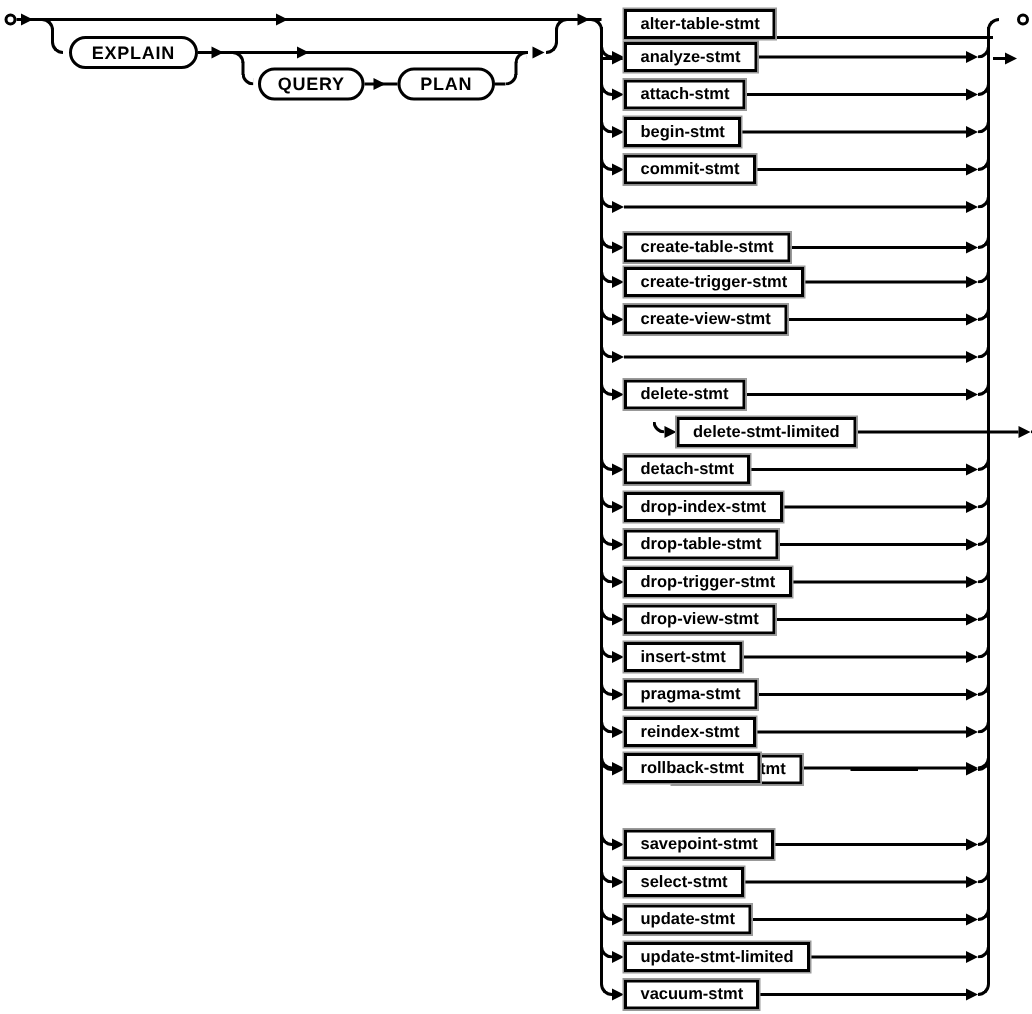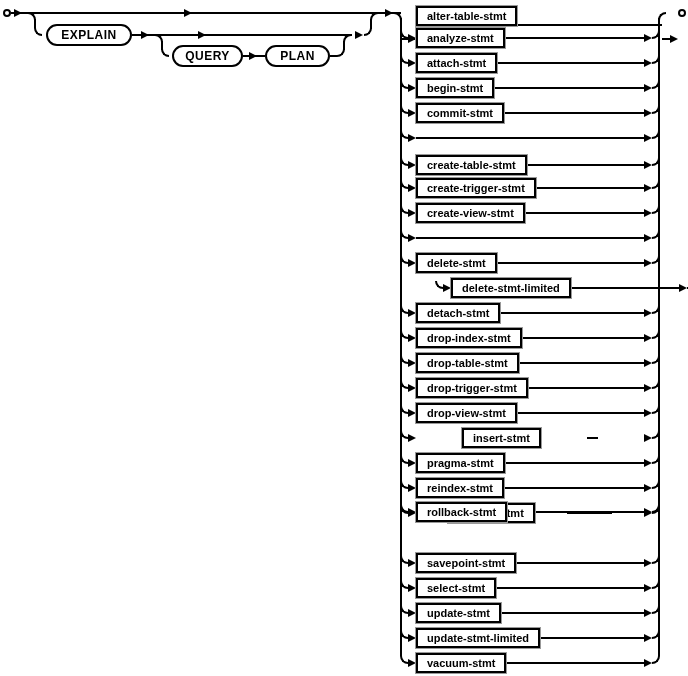--- a/index.html
+++ b/index.html
@@ -377,21 +377,21 @@
       <span>drop-view-stmt</span>
     </div>
     <div class="row-line"></div>
     <div class="conn conn-r">
 
       <i class="arr arr-mid"></i>
       <i class="arc arc-br"></i>
 
     </div>
   </div>
-      <div class="row" style="top: 425px; gap: 46px;">
+      <div class="row" style="top: 425px;">
     <div class="conn conn-l">
 
       <i class="arc arc-bl"></i>
       <i class="arr"></i>
     </div>
     <div class="nbox">
       <span>insert-stmt</span>
     </div>
     <div class="row-line"></div>
     <div class="conn conn-r">

